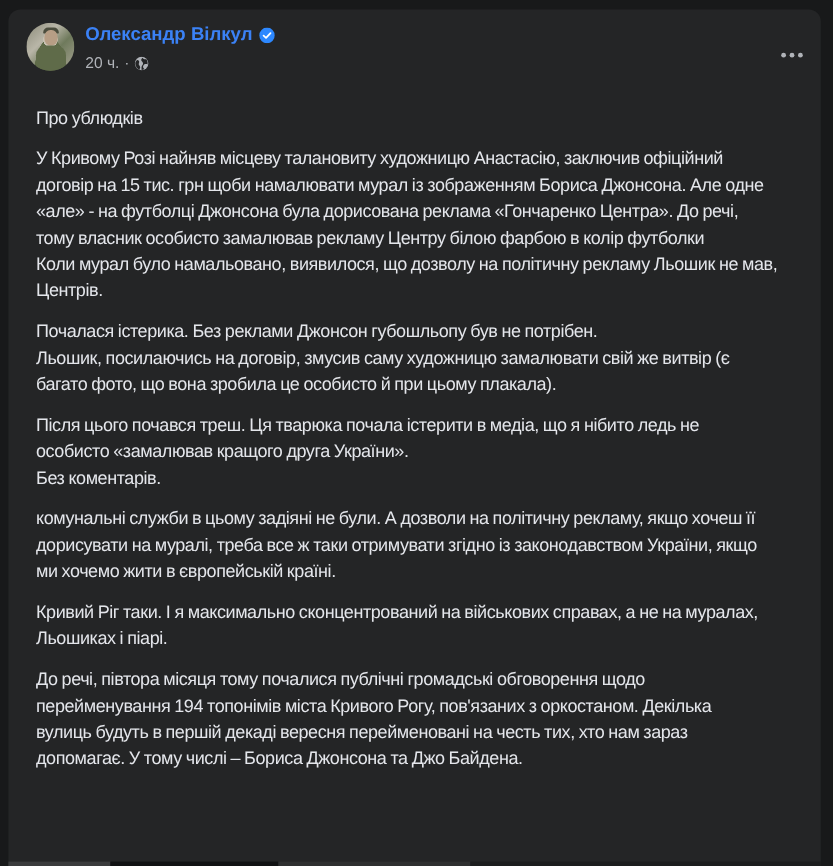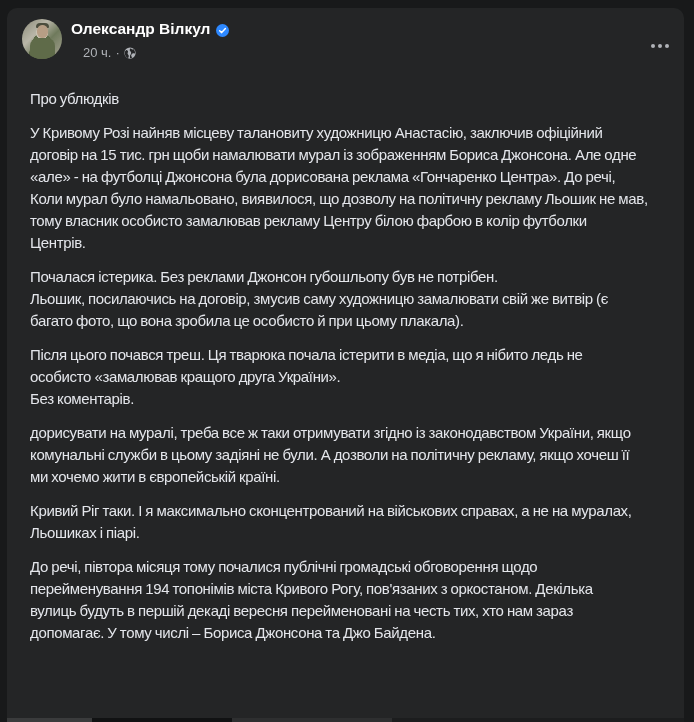--- a/index.html
+++ b/index.html
@@ -46,32 +46,32 @@
     }
     .author-row {
       position: absolute;
       left: 64px;
       top: 12px;
       display: flex;
       align-items: center;
       gap: 6px;
     }
     .author-name {
-      color: #ffffff;
+      color: #3b82f6;
       font-weight: bold;
       font-size: 15.5px;
       letter-spacing: 0;
     }
     .verified {
       width: 13px; height: 13px;
       display: inline-block;
     }
     .meta-row {
       position: absolute;
-      left: 76px;
+      left: 64px;
       top: 37px;
       display: flex;
       align-items: center;
       gap: 4px;
       color: #b0b3b8;
       font-size: 13px;
     }
     .globe { width: 12px; height: 12px; display: inline-block; }
     .more-button {
       position: absolute;
@@ -156,40 +156,40 @@
   <div class="post-body">
     <p class="title">
       <span class="line">Про ублюдків</span>
     </p>
 
 
     <p>
       <span class="line">У Кривому Розі найняв місцеву талановиту художницю Анастасію, заключив офіційний</span>
       <span class="line">договір на 15 тис. грн щоби намалювати мурал із зображенням Бориса Джонсона. Але одне</span>
       <span class="line">«але» - на футболці Джонсона була дорисована реклама «Гончаренко Центра». До речі,</span>
+      <span class="line">тому власник особисто замалював рекламу Центру білою фарбою в колір футболки</span>
       <span class="line">Коли мурал було намальовано, виявилося, що дозволу на політичну рекламу Льошик не мав,</span>
-      <span class="line">тому власник особисто замалював рекламу Центру білою фарбою в колір футболки</span>
       <span class="line">Центрів.</span>
     </p>
 
     <p>
       <span class="line">Почалася істерика. Без реклами Джонсон губошльопу був не потрібен.</span>
       <span class="line">Льошик, посилаючись на договір, змусив саму художницю замалювати свій же витвір (є</span>
       <span class="line">багато фото, що вона зробила це особисто й при цьому плакала).</span>
     </p>
 
     <p>
       <span class="line">Після цього почався треш. Ця тварюка почала істерити в медіа, що я нібито ледь не</span>
       <span class="line">особисто «замалював кращого друга України».</span>
       <span class="line">Без коментарів.</span>
     </p>
 
     <p>
+      <span class="line">комунальні служби в цьому задіяні не були. А дозволи на політичну рекламу, якщо хочеш її</span>
       <span class="line">дорисувати на муралі, треба все ж таки отримувати згідно із законодавством України, якщо</span>
-      <span class="line">комунальні служби в цьому задіяні не були. А дозволи на політичну рекламу, якщо хочеш її</span>
       <span class="line">ми хочемо жити в європейській країні.</span>
     </p>
 
     <p>
       <span class="line">Кривий Ріг таки. І я максимально сконцентрований на військових справах, а не на муралах,</span>
       <span class="line">Льошиках і піарі.</span>
     </p>
 
     <p>
       <span class="line">До речі, півтора місяця тому почалися публічні громадські обговорення щодо</span>

